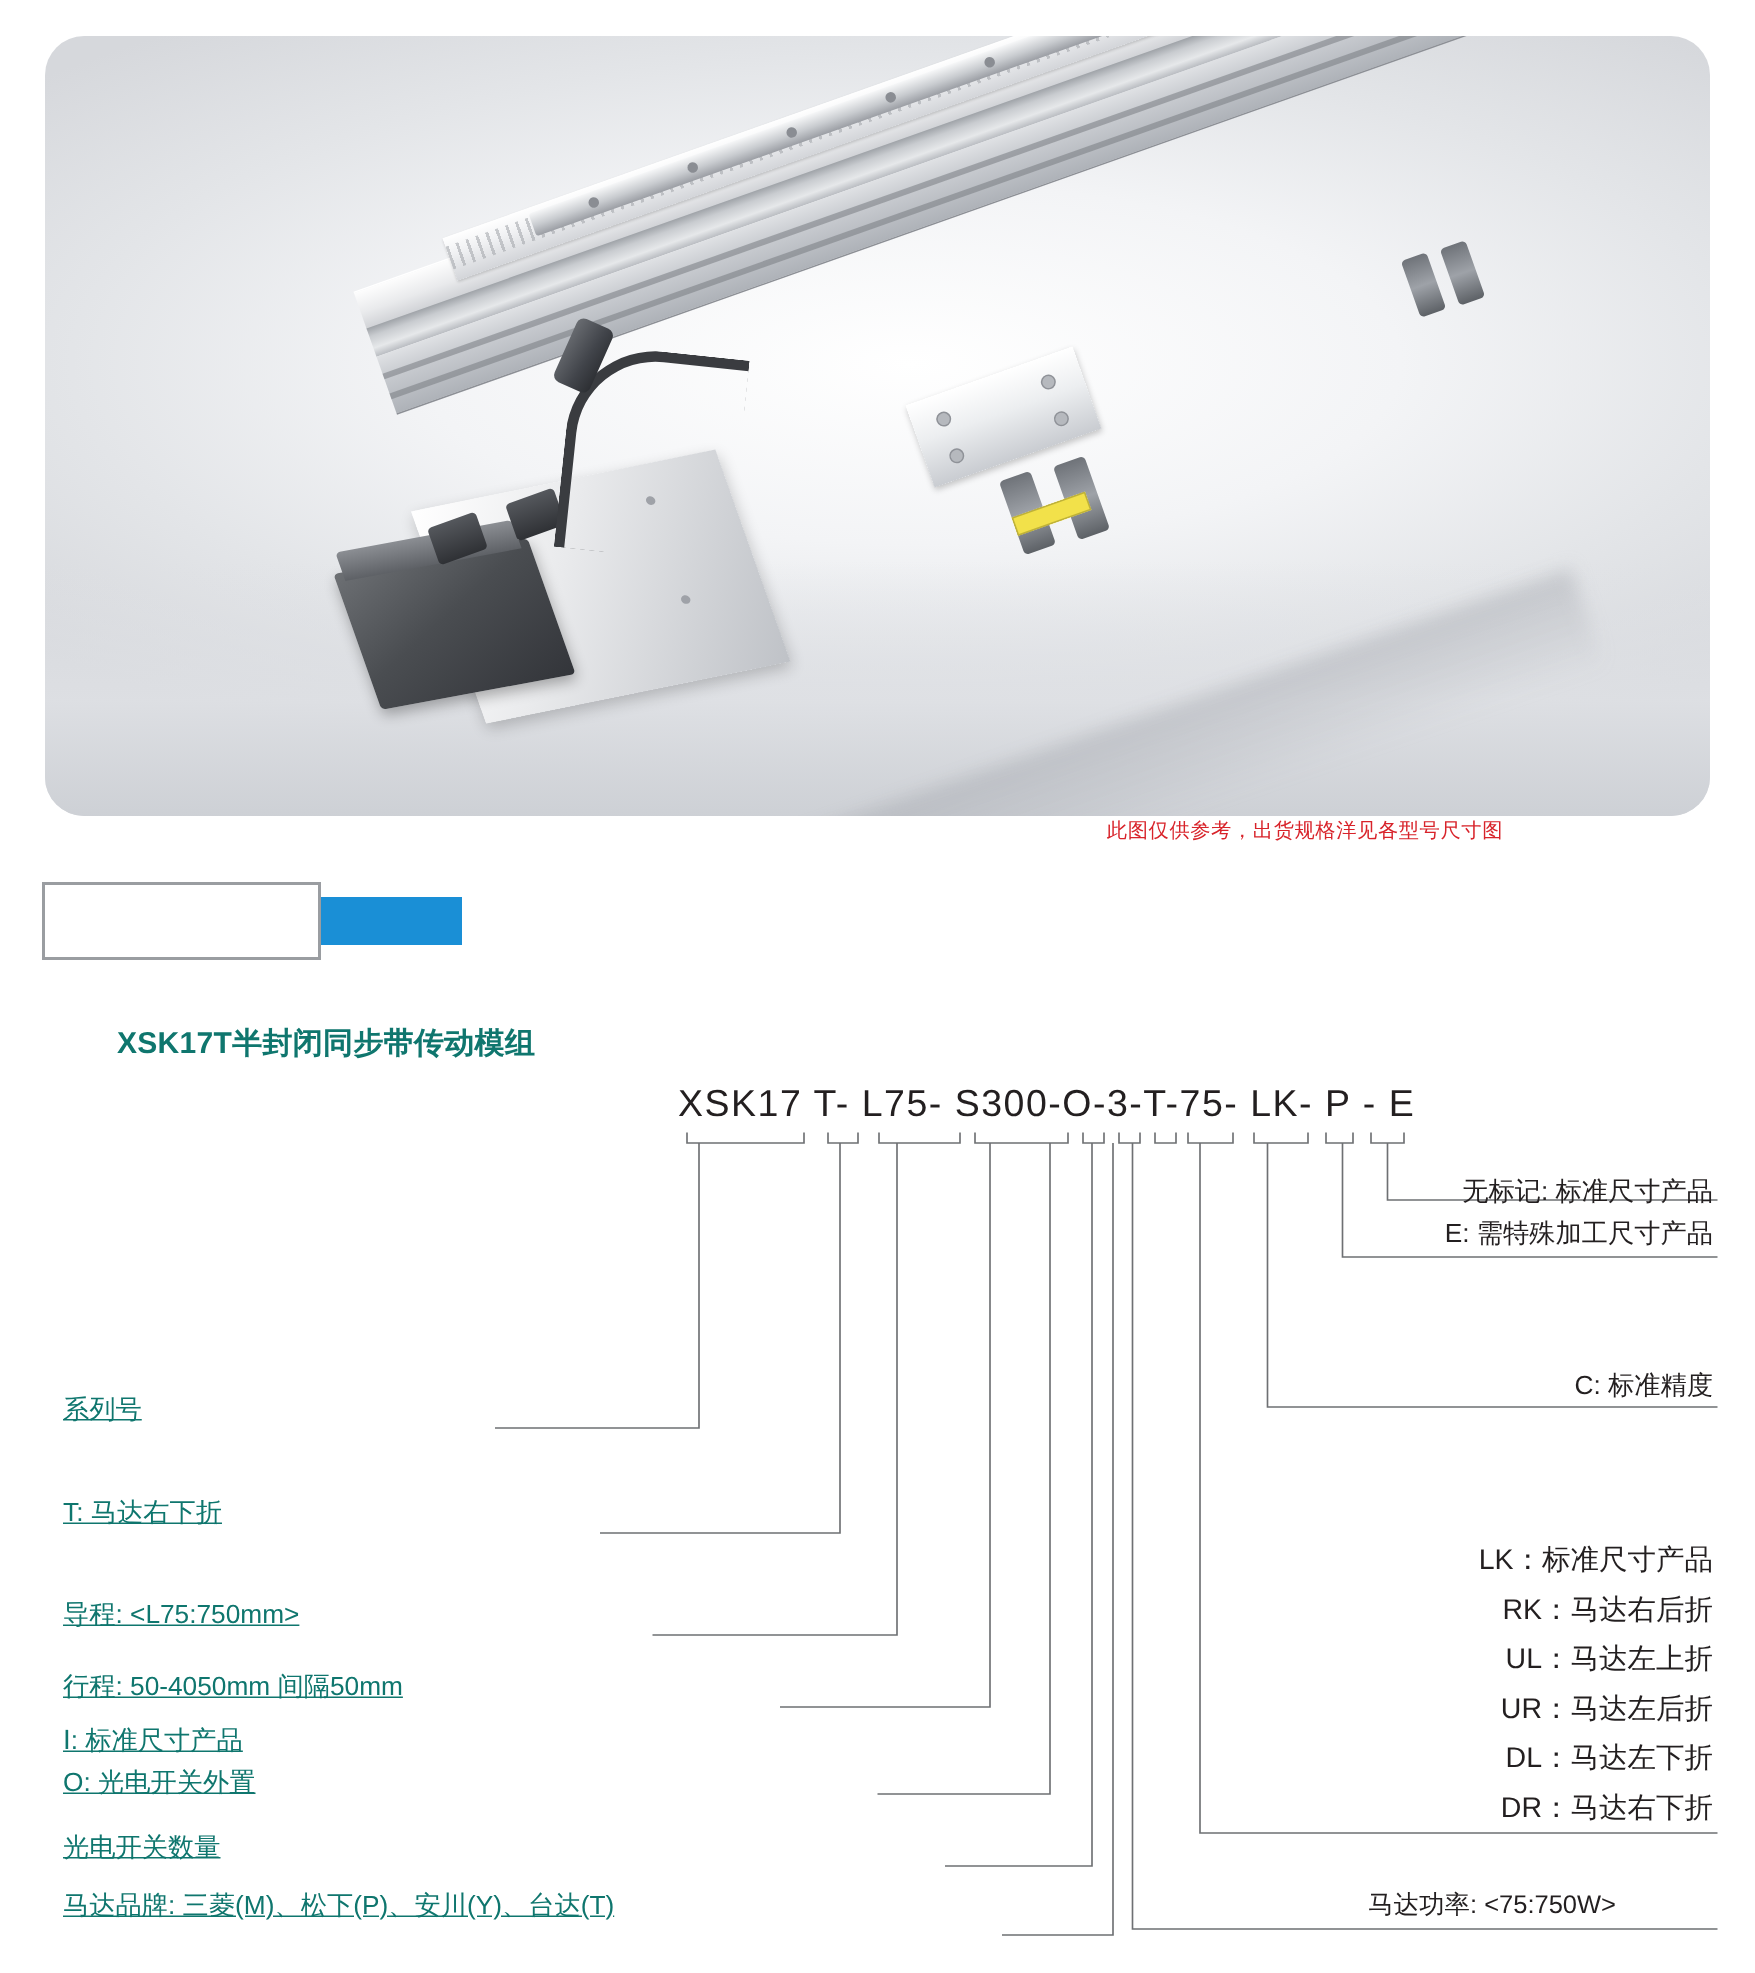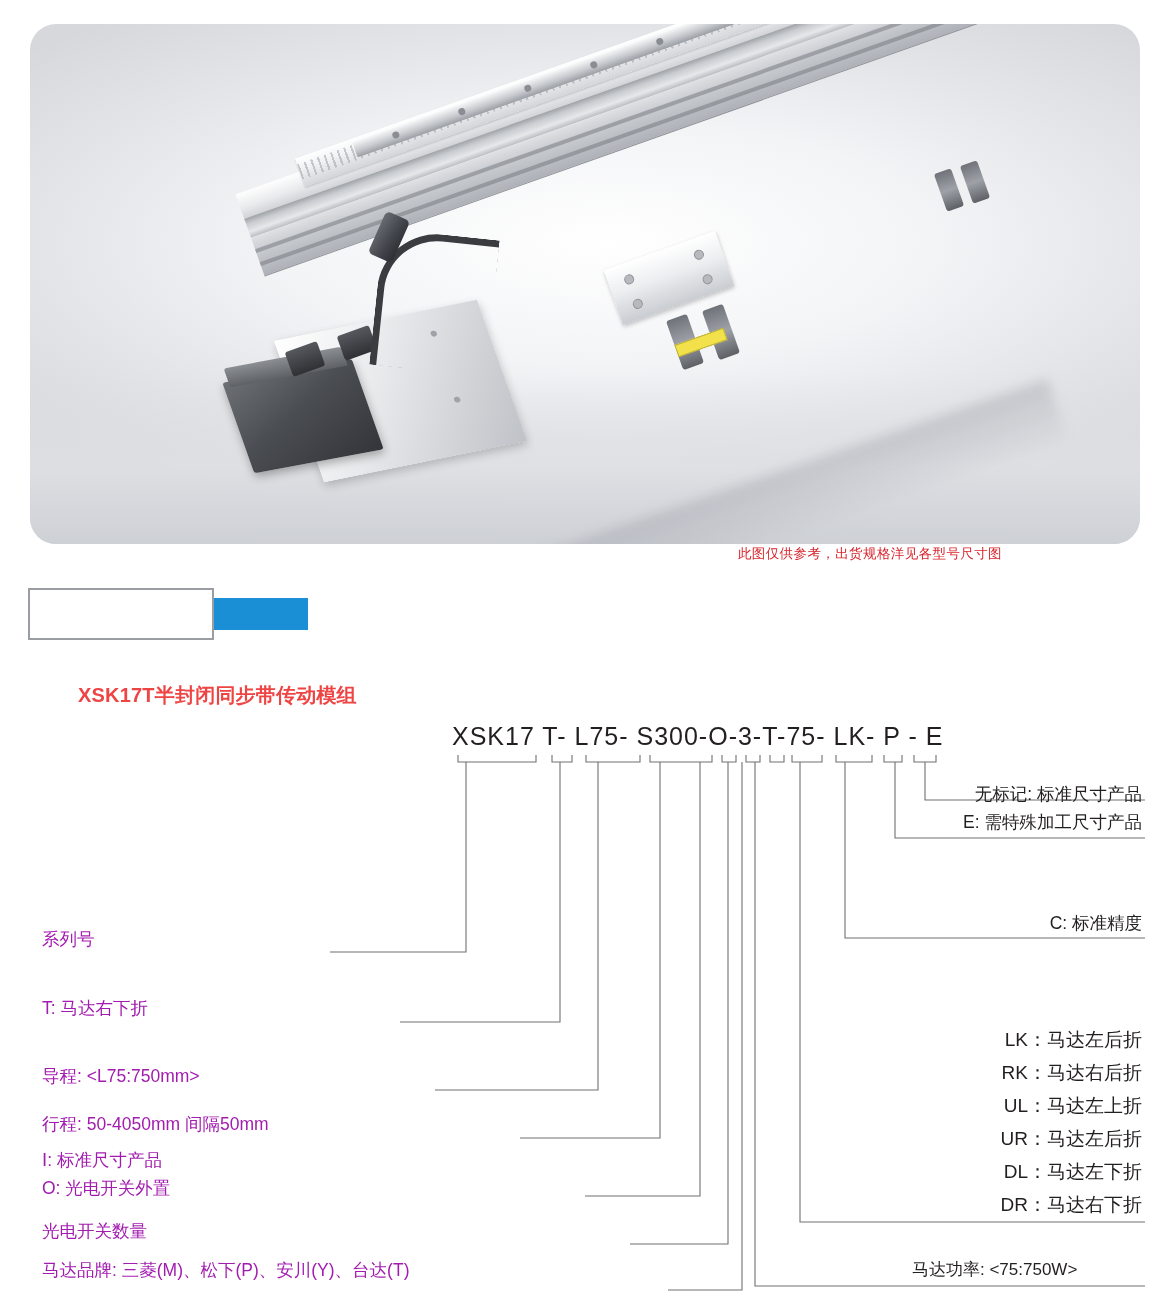--- a/index.html
+++ b/index.html
@@ -248,21 +248,21 @@
     color: #231f20; z-index: 3;
   }
 
   
   .model-title {
     position: absolute;
     left: 78px;
     top: 682px;
     font-size: 20px;
     font-weight: bold;
-    color: #ef4444;
+    color: #0f766e;
     letter-spacing: 0.2px;
   }
   .model-code {
     position: absolute;
     left: 452px;
     top: 722px;
     font-size: 25px;
     letter-spacing: 1px;
     color: #231f20;
     white-space: nowrap;
@@ -272,22 +272,23 @@
   .lines {
     position: absolute; left: 0; top: 0; width: 1170px; height: 1315px;
     pointer-events: none;
   }
 
   
   .left-note {
     position: absolute;
     left: 42px;
     font-size: 17.5px;
-    color: #a21caf;
+    color: #0f766e;
     white-space: nowrap;
+    text-decoration: underline;
   }
   
   .right-note {
     position: absolute;
     right: 28px;
     font-size: 17.5px;
     color: #231f20;
     white-space: nowrap;
     text-align: right;
   }
@@ -406,20 +407,20 @@
 <div class="left-note" style="top:1064px">导程: &lt;L75:750mm&gt;</div>
 <div class="left-note" style="top:1112px">行程: 50-4050mm    间隔50mm</div>
 <div class="left-note" style="top:1148px">Ⅰ: 标准尺寸产品</div>
 <div class="left-note" style="top:1176px">O: 光电开关外置</div>
 <div class="left-note" style="top:1219px">光电开关数量</div>
 <div class="left-note" style="top:1258px">马达品牌: 三菱(M)、松下(P)、安川(Y)、台达(T)</div>
 
 <div class="right-note" style="top:782px">无标记: 标准尺寸产品</div>
 <div class="right-note" style="top:810px">E: 需特殊加工尺寸产品</div>
 <div class="right-note" style="top:911px">C: 标准精度</div>
-<div class="right-note big" style="top:1027px">LK：马达左后折</div>
+<div class="right-note big" style="top:1027px">LK：标准尺寸产品</div>
 <div class="right-note big" style="top:1060px">RK：马达右后折</div>
 <div class="right-note big" style="top:1093px">UL：马达左上折</div>
 <div class="right-note big" style="top:1126px">UR：马达左后折</div>
 <div class="right-note big" style="top:1159px">DL：马达左下折</div>
 <div class="right-note big" style="top:1192px">DR：马达右下折</div>
 
 <div class="bottom-note" style="left:912px; top:1258px">马达功率: &lt;75:750W&gt;</div>
 
 </body></html>

